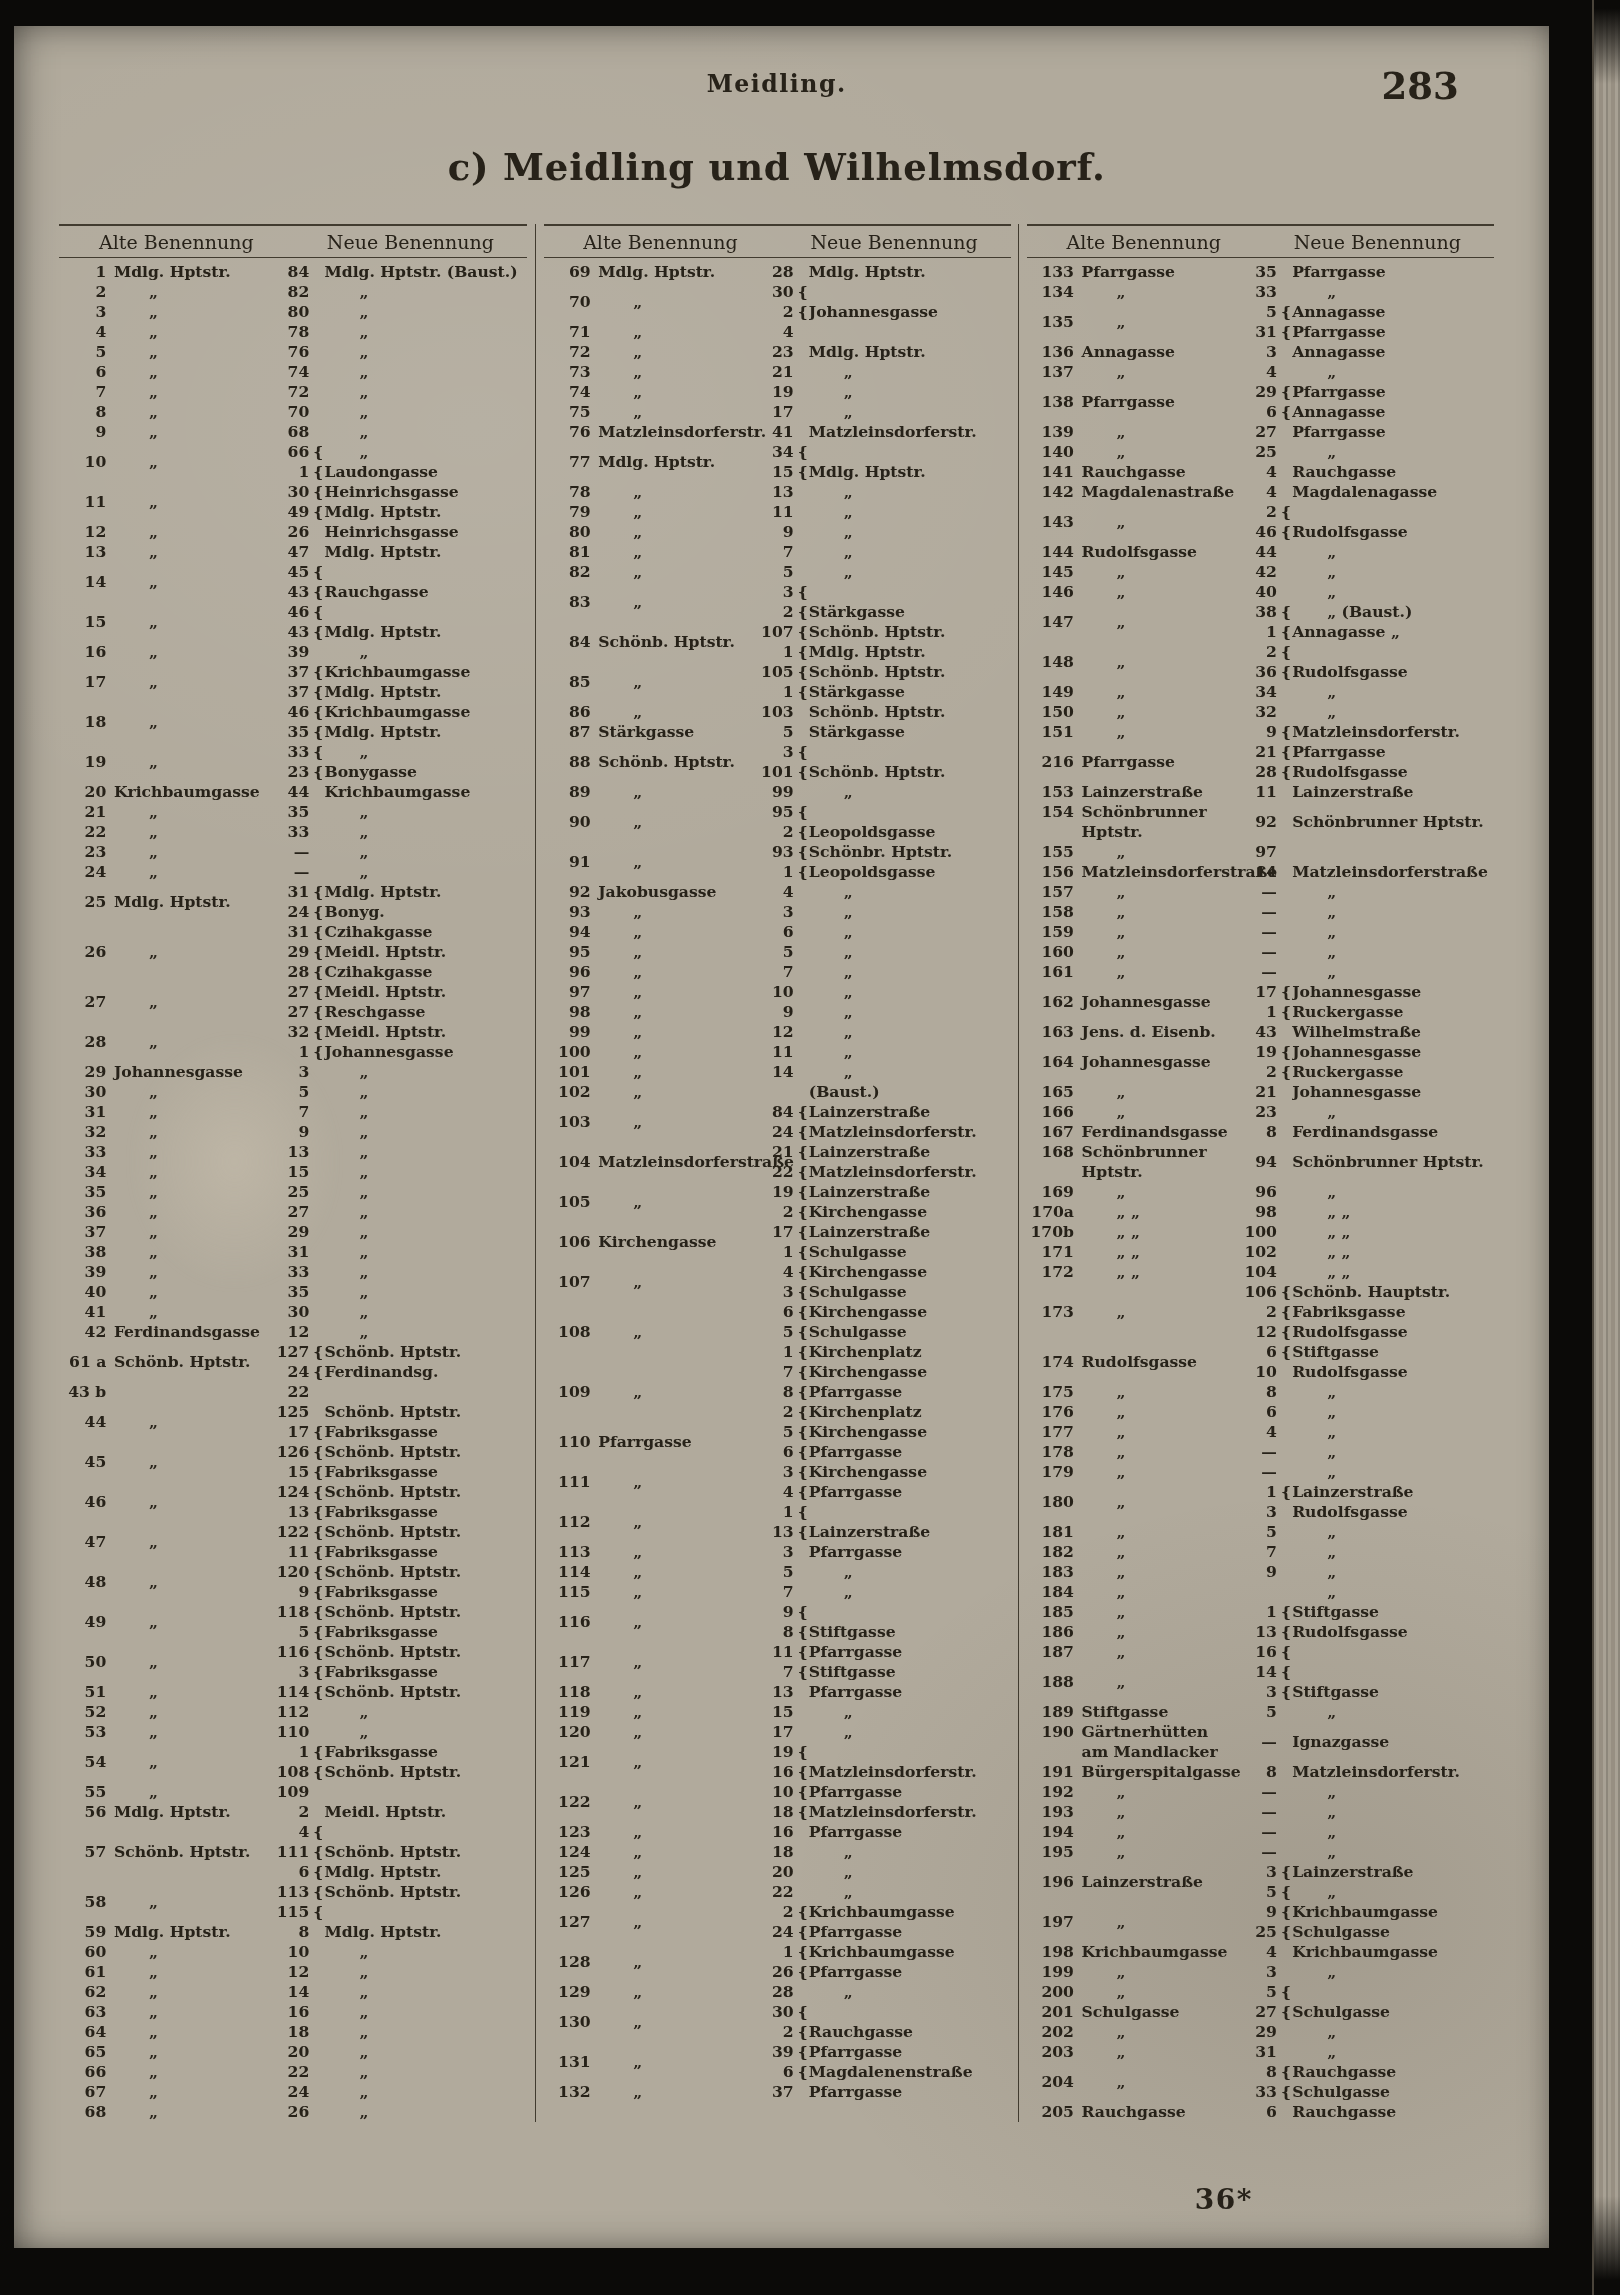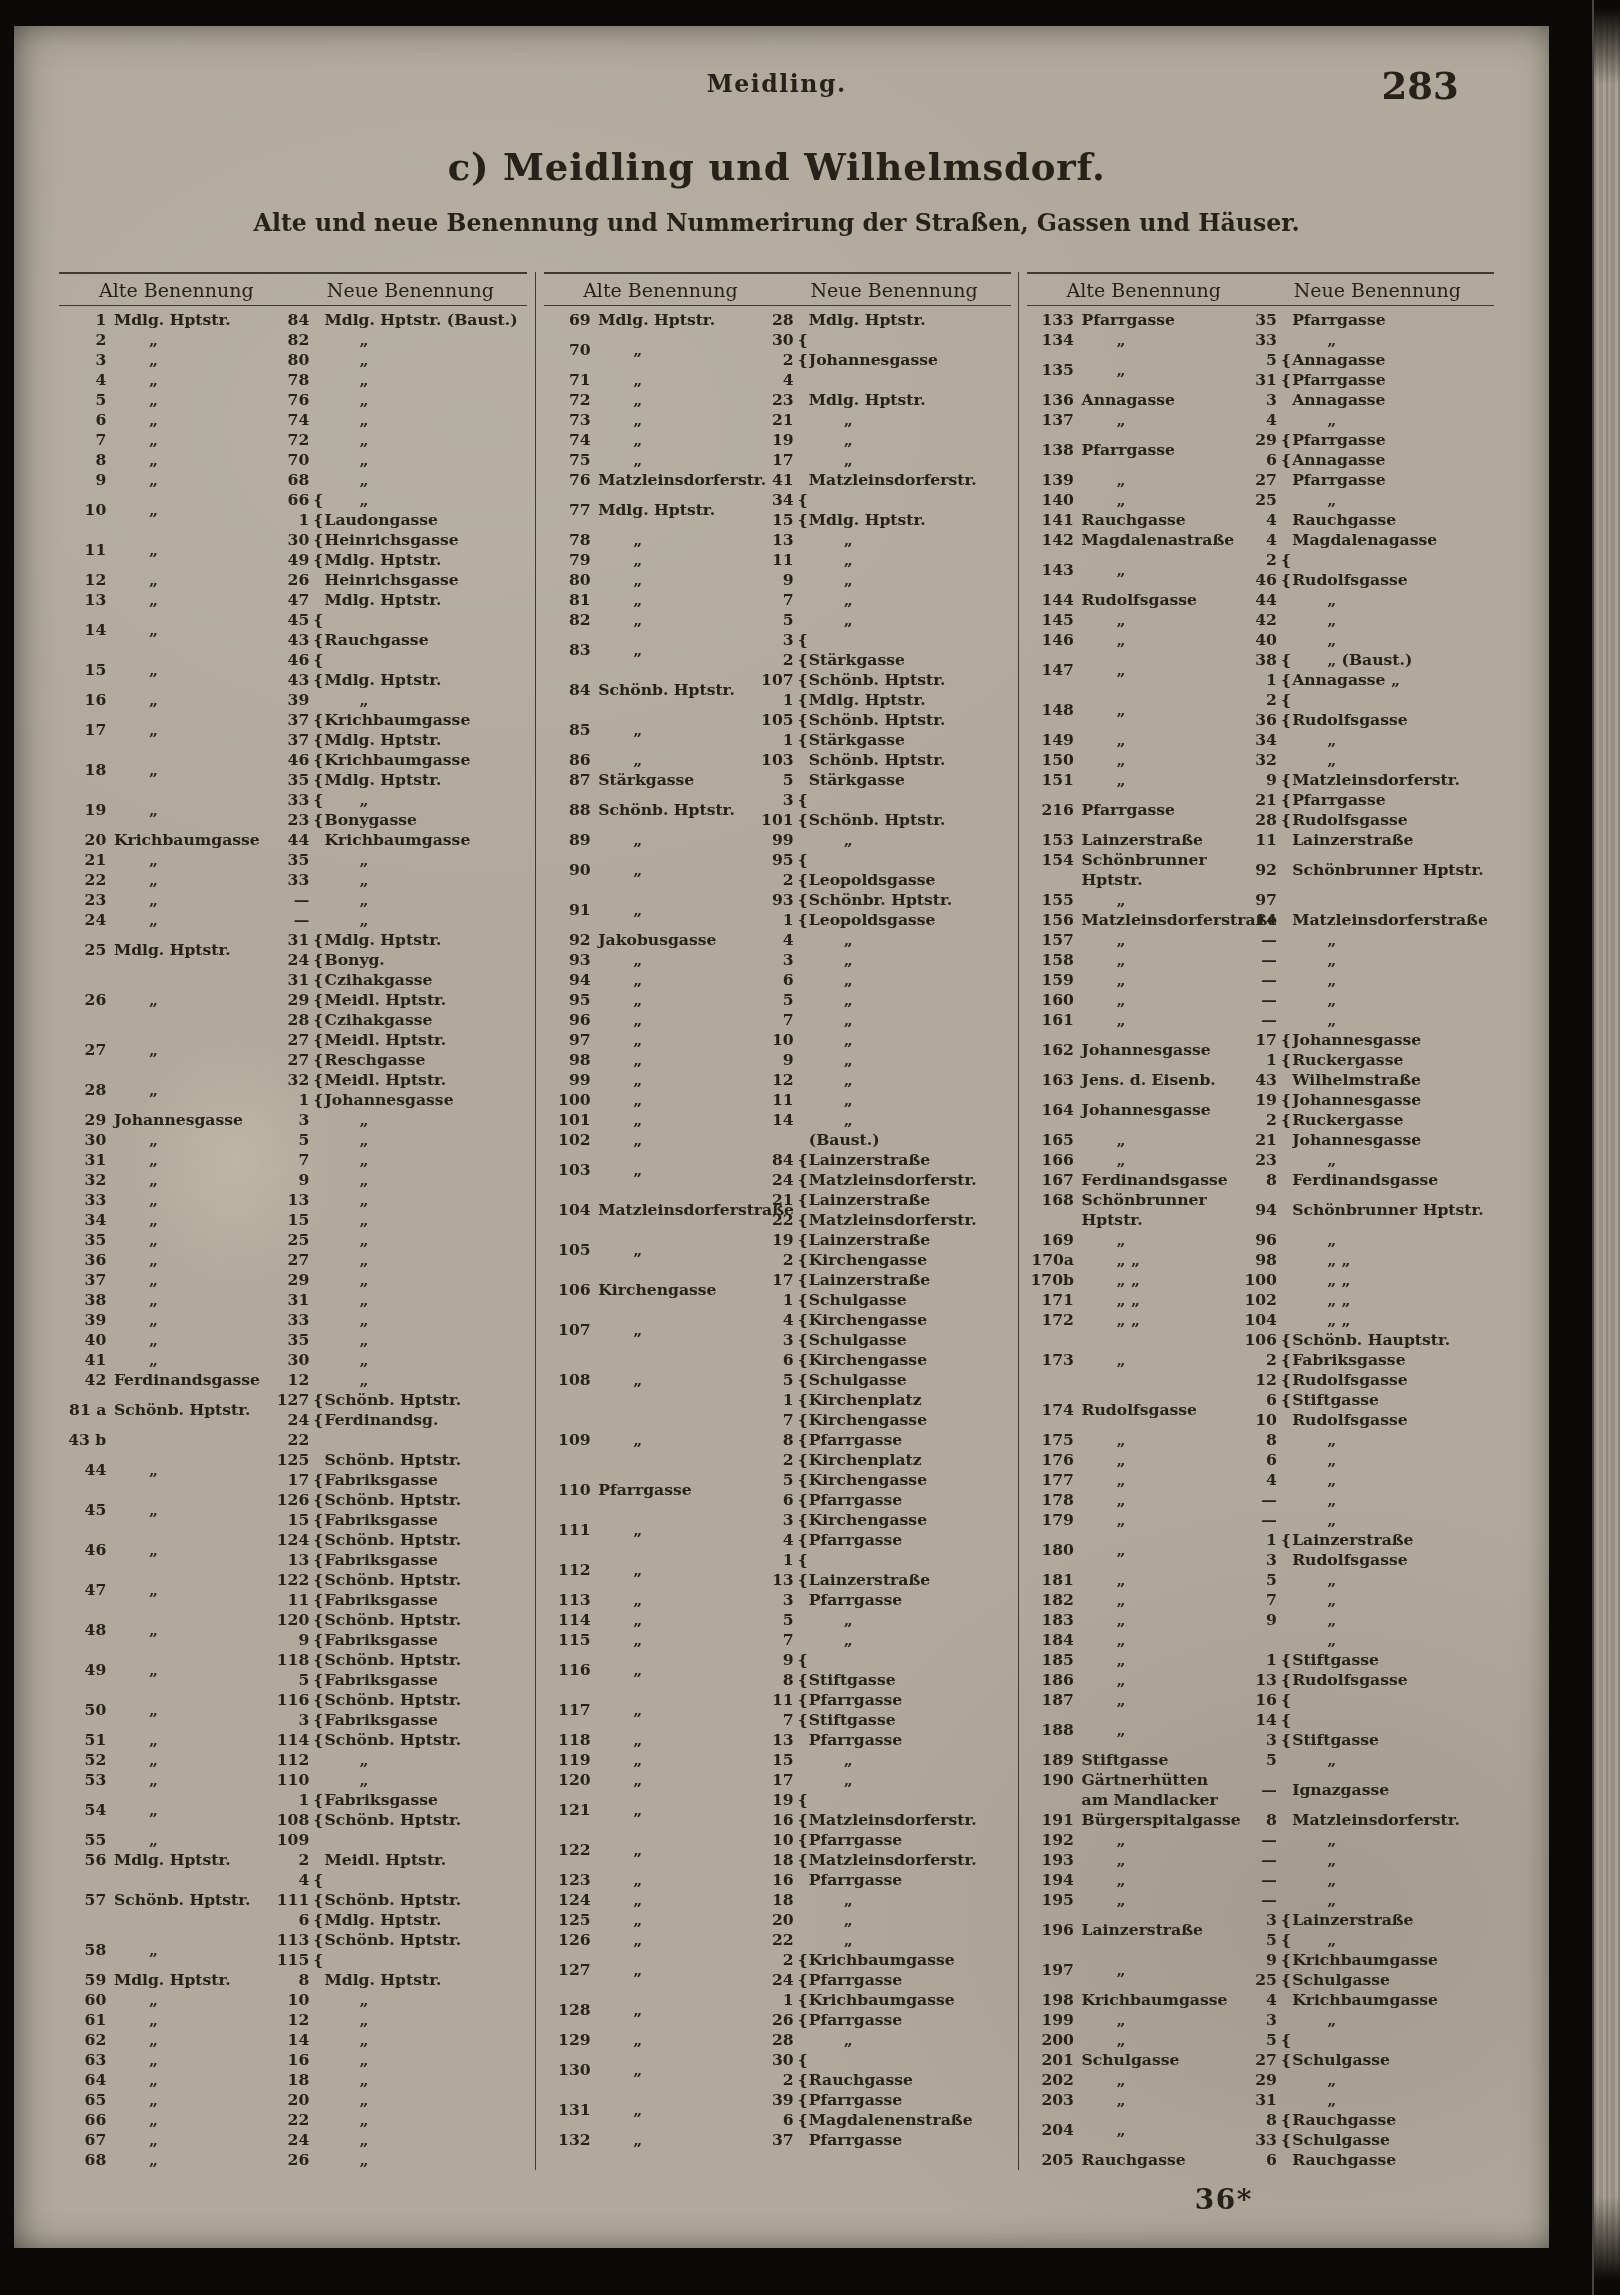--- a/index.html
+++ b/index.html
@@ -51,21 +51,20 @@
 </head>
 <body>
 
 <div class="scan">
   <div class="paper">
     <div class="stain"></div>
     <div class="printed">
       <div class="running-head">Meidling.</div>
       <div class="page-number">283</div>
       <h1 class="title">c) Meidling und Wilhelmsdorf.</h1>
-      <h2 class="subtitle">Alte und neue Benennung und Nummerirung der Straßen, Gassen und Häuser.</h2>
       <div class="table" id="cols">
           <div class="col">
             <div class="colhead">
               <span>Alte Benennung</span>
               <span>Neue Benennung</span>
             </div>
             <div class="row">
               <div class="oldc">
                 <span class="onum">1</span>
                 <span class="oname">Mdlg. Hptstr.</span>
@@ -666,21 +665,21 @@
               <div class="newc">
                 <div class="nline">
                   <span class="nnum">12</span>
                   <span class="nbrace"></span>
                   <span class="nname dit">„</span>
                 </div>
               </div>
             </div>
             <div class="row">
               <div class="oldc">
-                <span class="onum">81 a</span>
+                <span class="onum">61 a</span>
                 <span class="oname">Schönb. Hptstr.</span>
               </div>
               <div class="newc">
                 <div class="nline">
                   <span class="nnum">127</span>
                   <span class="nbrace">{</span>
                   <span class="nname">Schönb. Hptstr.</span>
                 </div>
                 <div class="nline">
                   <span class="nnum">24</span>

